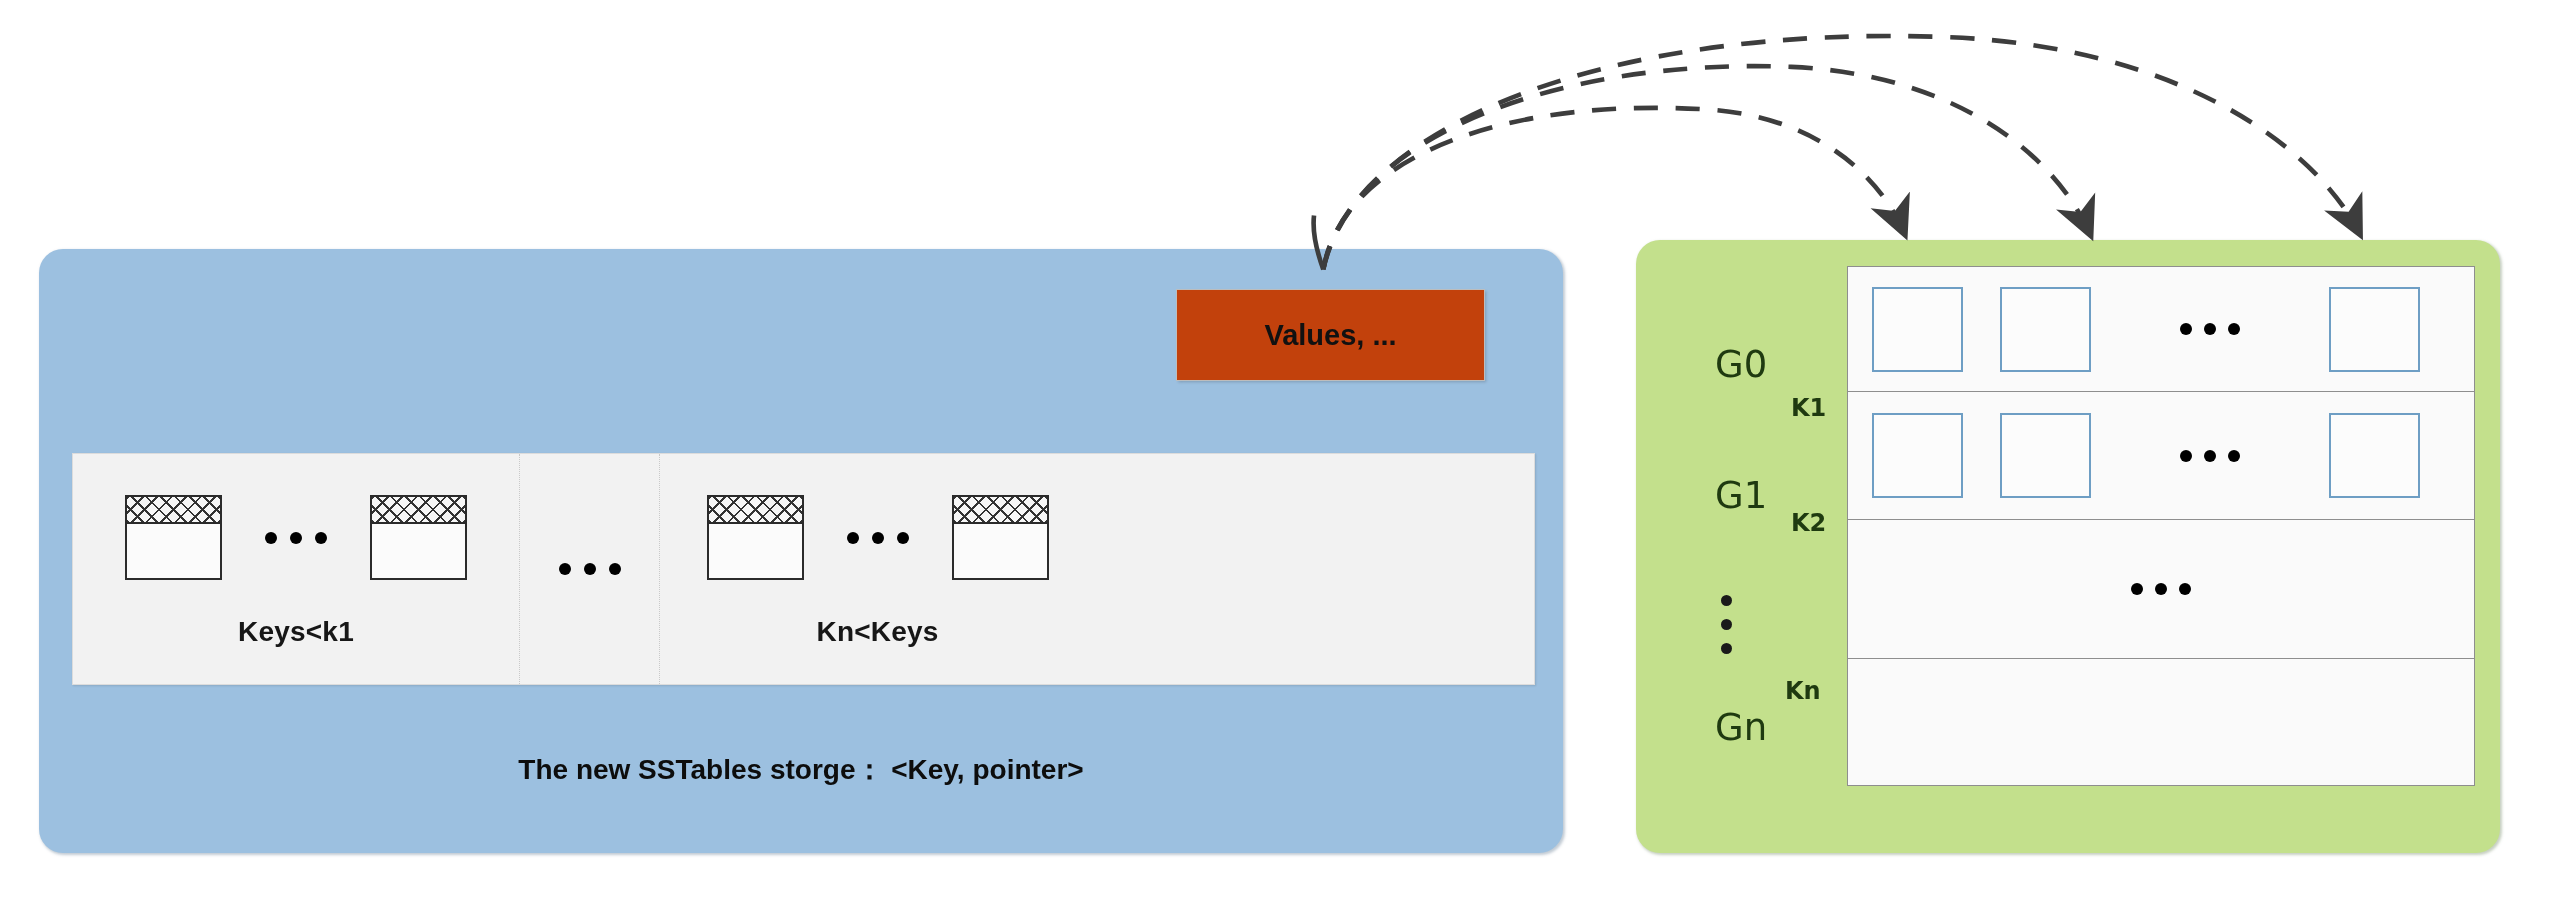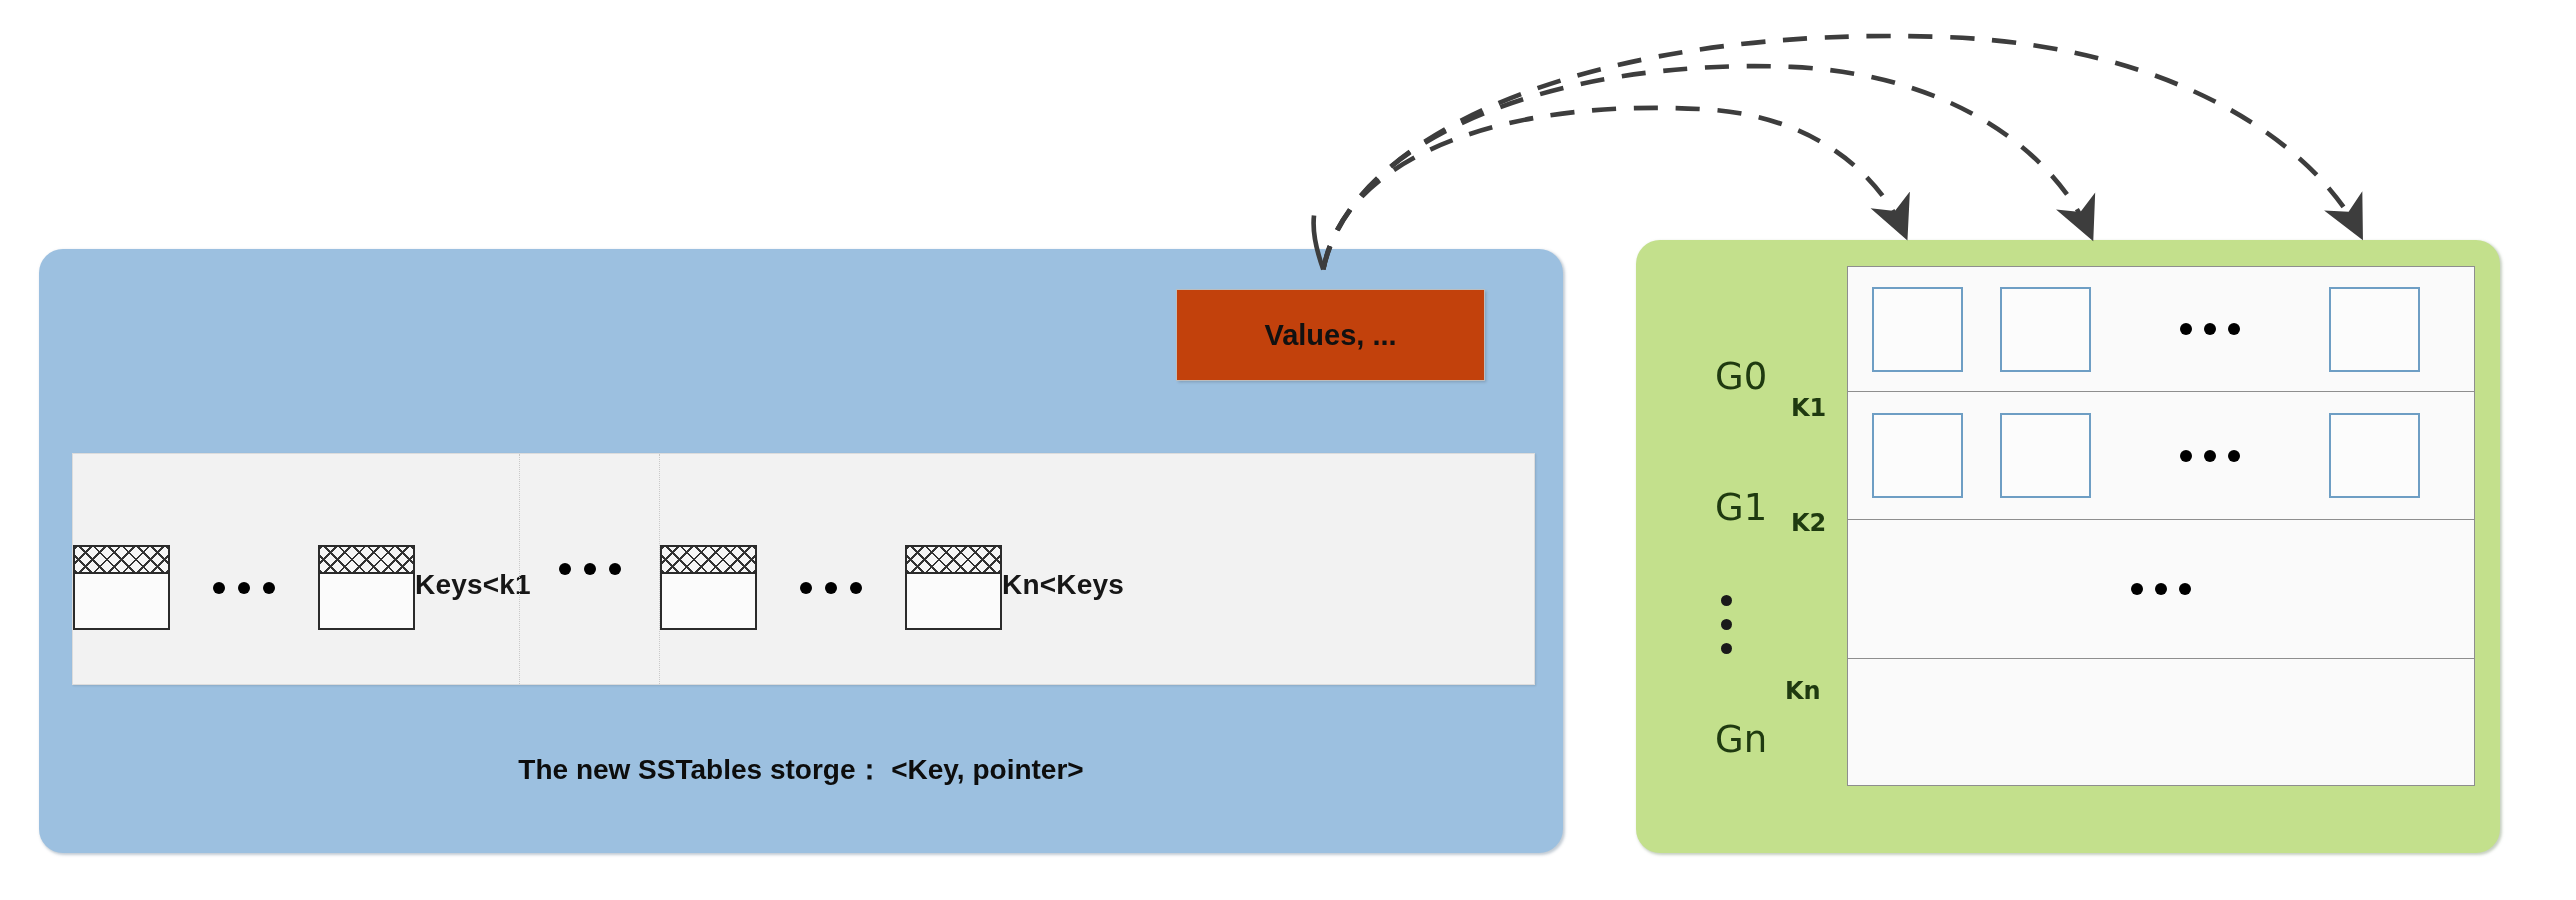--- a/index.html
+++ b/index.html
@@ -20,21 +20,21 @@
     box-shadow:1.9px 1.9px 2.8px rgba(120,140,160,.45);
     z-index:2;
   }
   .sst-strip{
     position:absolute;left:72px;top:453px;width:1461px;height:230px;
     background:#f2f2f2;
     border:0.9px solid #dcdcdc;
     box-shadow:0.9px 0.9px 1.9px rgba(0,0,0,.12);
     z-index:3;display:flex;align-items:stretch;
   }
-  .sst-seg{position:relative;display:flex;align-items:center;justify-content:flex-start;}
+  .sst-seg{position:relative;display:flex;flex-direction:column;align-items:center;justify-content:flex-start;}
   .sst-seg.s1{width:446px;}
   .sst-seg.s2{width:437px;border-left:1.9px dotted #c9c9c9;}
   .sst-seg.mid{width:139px;border-left:1.9px dotted #c9c9c9;justify-content:center;}
   .sst-seg.s3{width:435px;border-left:1.9px dotted #c9c9c9;}
 
   .kb-row{display:flex;align-items:center;gap:0;margin-top:37px;height:93px;}
   .keyblock{
     width:97px;height:85px;background:#fbfbfb;
     border:2.8px solid #2b2b2b;box-sizing:border-box;position:relative;
   }
@@ -92,21 +92,20 @@
     border:2.8px solid #6e9ec4;box-sizing:border-box;
   }
   .vspace{width:37px;}
   .vspace.wide{width:89px;}
   .vdots{display:flex;align-items:center;gap:12px;}
   .vdots i{display:block;width:12px;height:12px;border-radius:50%;background:#000;}
 
   .g-label{
     position:absolute;font-size:37px;color:#1f3a10;z-index:4;
     font-family:"DejaVu Sans",sans-serif;
-    margin-top:12px;
   }
   .k-label{
     position:absolute;font-size:24px;color:#1f3a10;z-index:4;font-weight:600;
     font-family:"DejaVu Sans",sans-serif;
   }
   .vdots-left{position:absolute;left:1721px;top:595px;z-index:4;}
   .vdots-left i{display:block;width:11px;height:11px;border-radius:50%;background:#1a1a1a;margin-bottom:13px;}
   .green-caption{
     position:absolute;left:1636px;top:785px;width:864px;text-align:center;
     font-size:35px;color:#101010;z-index:4;

